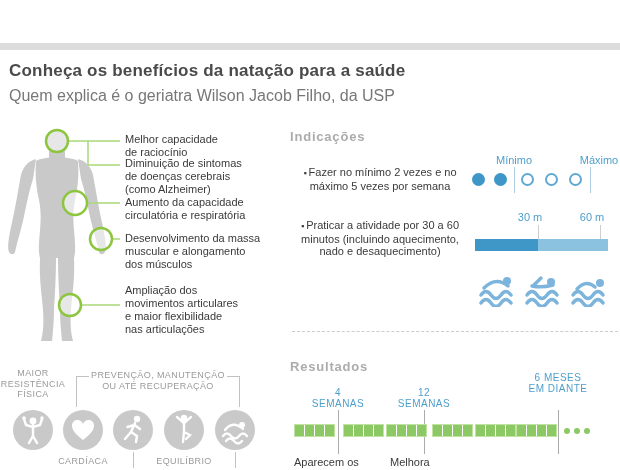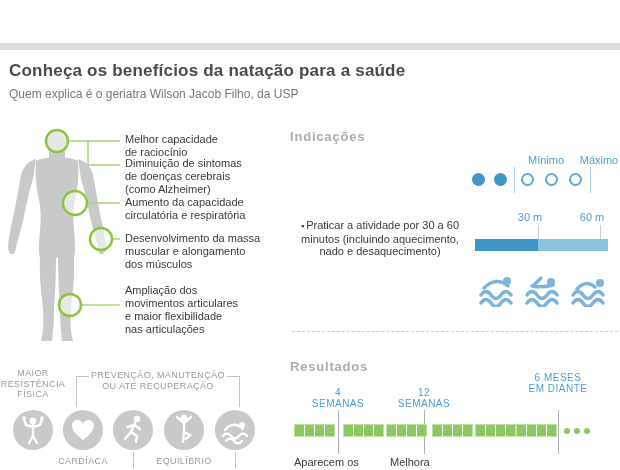--- a/index.html
+++ b/index.html
@@ -1,21 +1,21 @@
 <!DOCTYPE html>
 <html><head>
 <meta charset="utf-8">
 <style>
   html,body{margin:0;padding:0;background:#fff;}
   #stage{position:relative;width:620px;height:470px;background:#fff;overflow:hidden;
          font-family:"Liberation Sans",sans-serif;margin-top:43px;}
   .bar{position:absolute;left:0;width:620px;background:#dcdcdc;}
   .preline{white-space:pre-line;}
   .title{position:absolute;left:9px;top:18px;font-size:17px;font-weight:bold;color:#4a4a4a;letter-spacing:.2px;}
-  .subtitle{position:absolute;left:9px;top:44px;font-size:12px;color:#777;}
+  .subtitle{position:absolute;left:9px;top:44px;font-size:16px;color:#777;}
   .benefit{position:absolute;font-size:11px;line-height:13px;color:#3a3a3a;}
   .cap-label{position:absolute;font-size:9px;line-height:10.5px;letter-spacing:.4px;color:#9a9a9a;text-align:center;}
   .cap-line{position:absolute;background:#c2c2c2;}
   .icon-circle{position:absolute;width:40px;height:40px;border-radius:50%;background:#c9c9c9;}
   .sec-heading{position:absolute;font-size:13px;font-weight:bold;color:#acacac;letter-spacing:.8px;}
   .bullet-item{position:absolute;width:180px;text-align:center;font-size:11px;line-height:12.5px;color:#3a3a3a;}
   .bullet-mark{font-size:9px;margin-right:2px;}
   .blue-lbl{position:absolute;font-size:11px;color:#4e9fcc;text-align:center;}
   .dot{position:absolute;width:13px;height:13px;border-radius:50%;box-sizing:border-box;}
   .dot.filled{background:#3e97c6;}
@@ -155,27 +155,31 @@
     </svg>
   </div>
 
   <div class="cap-label" style="left:48px;top:413px;width:70px;">CARDÍACA</div>
   <div class="cap-label" style="left:149px;top:413px;width:70px;">EQUILÍBRIO</div>
   <div class="cap-label" style="left:108px;top:427px;width:70px;">MOVIMENTOS</div>
   <div class="cap-label" style="left:198px;top:427px;width:76px;">RESISTÊNCIA</div>
 
   <div class="sec-heading" style="left:290px;top:86px;">Indicações</div>
 
+  <div class="bullet-item" style="left:290px;top:123px;">
+    <span class="bullet-mark">▪</span><span class="preline">Fazer no mínimo 2 vezes e no
+máximo 5 vezes por semana</span>
+  </div>
   <div class="bullet-item" style="left:290px;top:176px;">
     <span class="bullet-mark">▪</span><span class="preline">Praticar a atividade por 30 a 60
 minutos (incluindo aquecimento,
 nado e desaquecimento)</span>
   </div>
 
-  <div class="blue-lbl" style="left:516px;top:111px;width:60px;">Mínimo</div>
+  <div class="blue-lbl" style="left:484px;top:111px;width:60px;">Mínimo</div>
   <div class="blue-lbl" style="left:569px;top:111px;width:60px;">Máximo</div>
   <div style="position:absolute;left:470px;top:124px;width:150px;height:26px;">
     <div class="dot filled" style="left:2px;top:6px;"></div>
     <div class="dot filled" style="left:24px;top:6px;"></div>
     <div class="freq-div" style="left:44px;top:0;"></div>
     <div class="dot open" style="left:51px;top:6px;"></div>
     <div class="dot open" style="left:75px;top:6px;"></div>
     <div class="dot open" style="left:99px;top:6px;"></div>
     <div class="freq-div" style="left:120px;top:0;"></div>
   </div>

